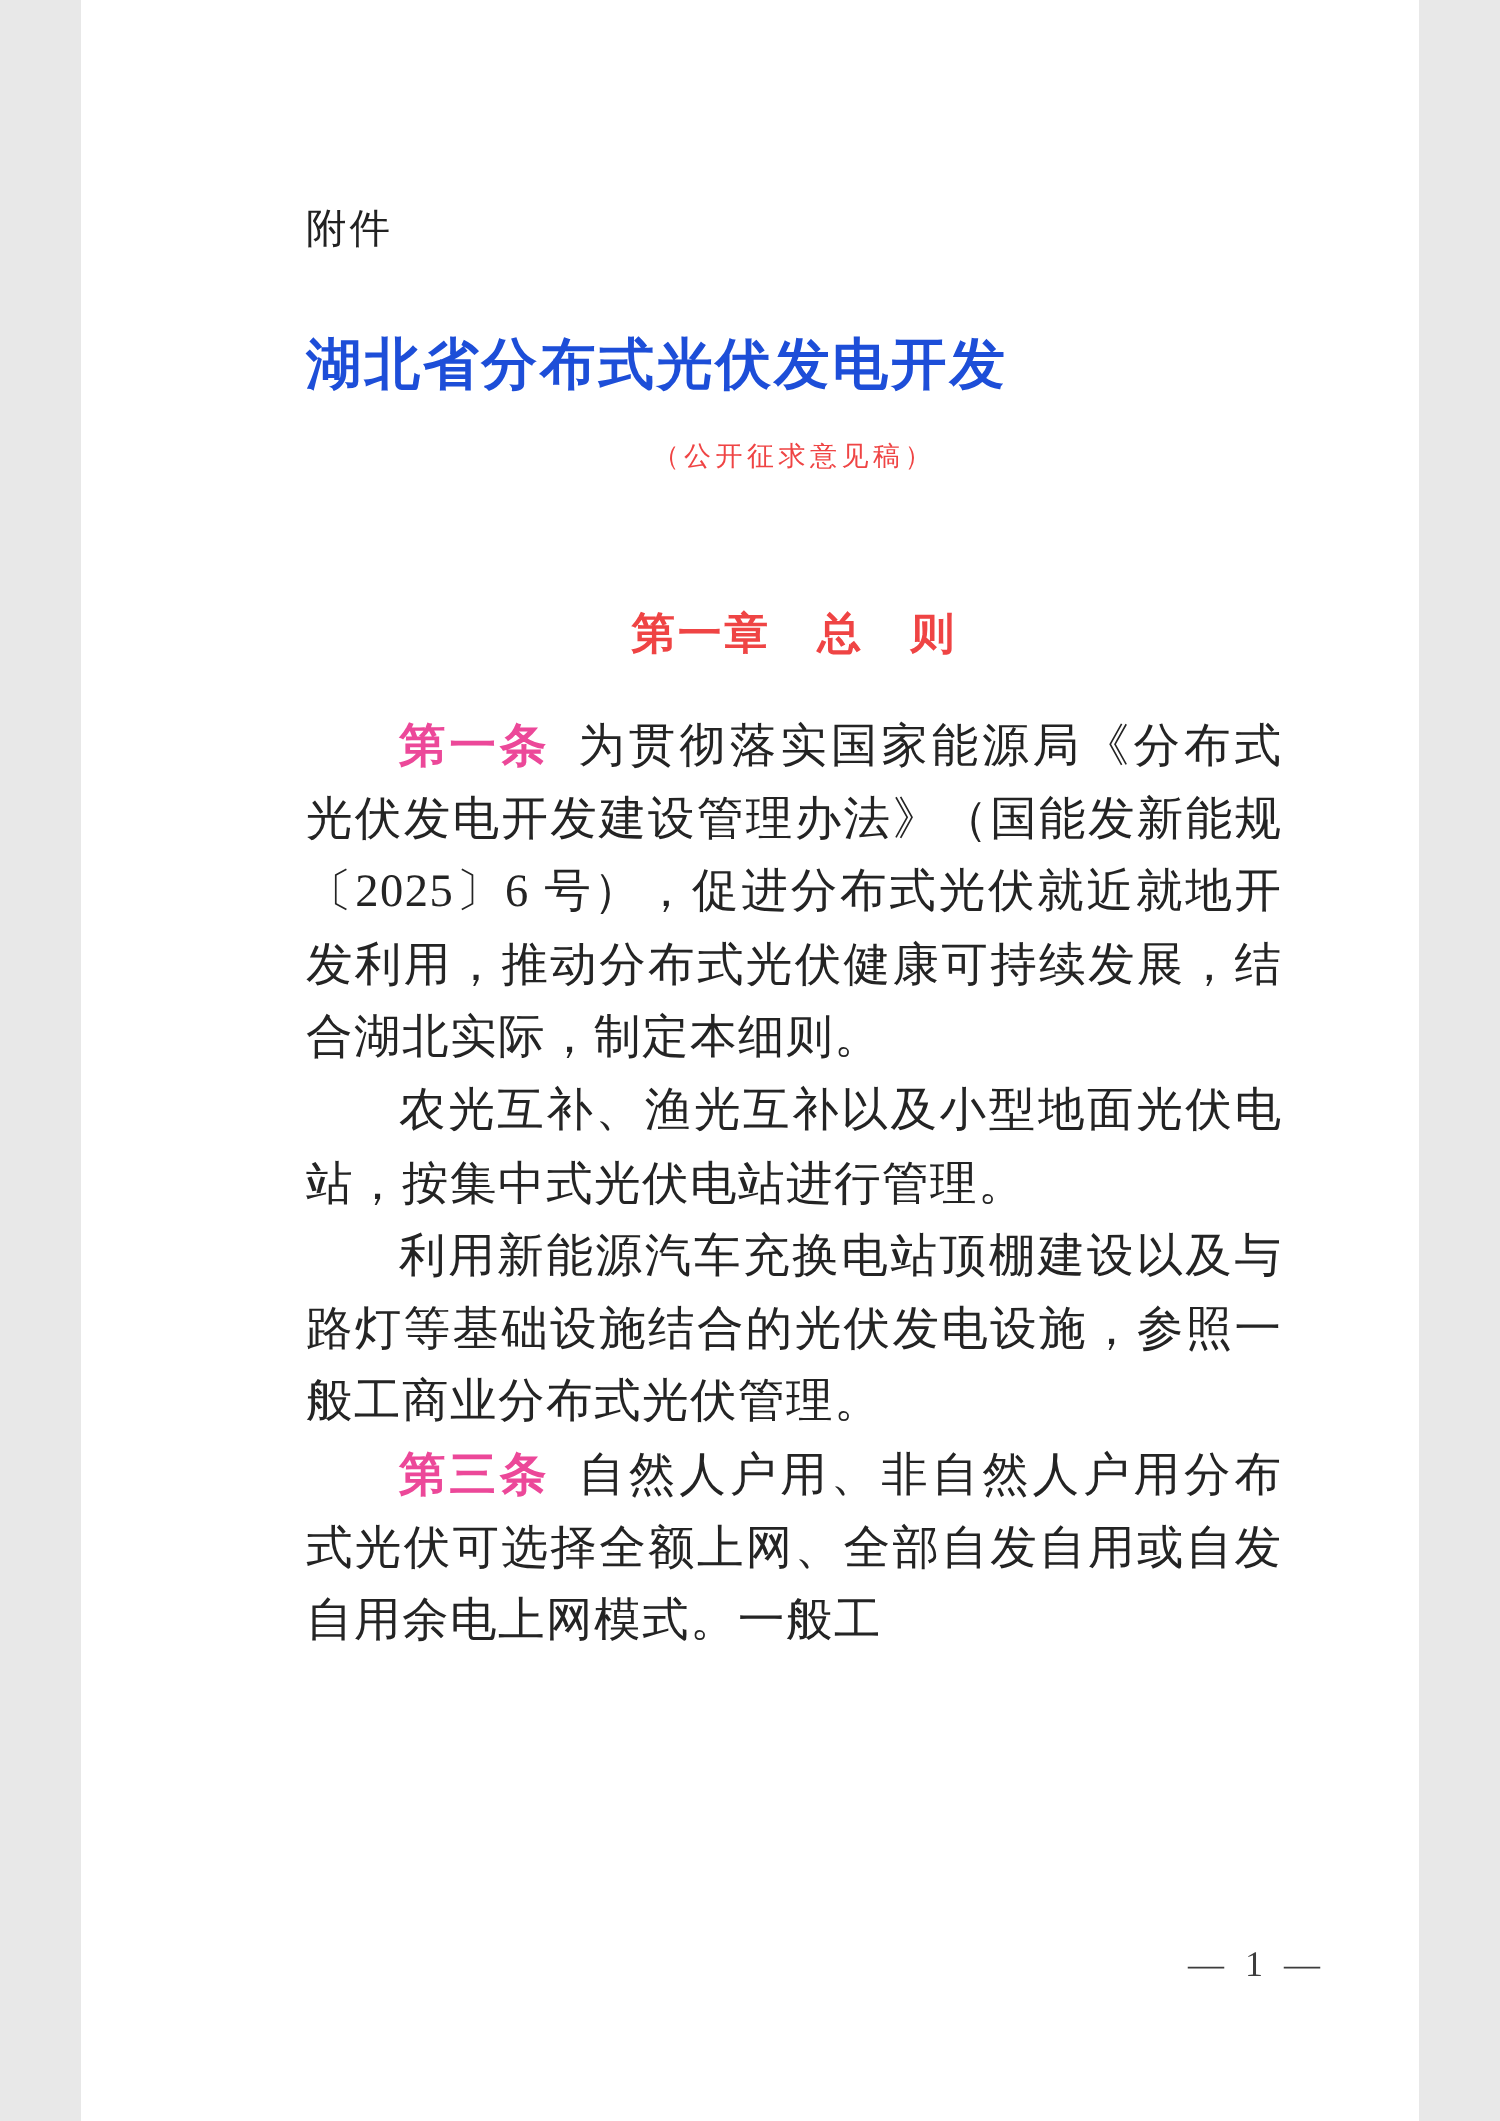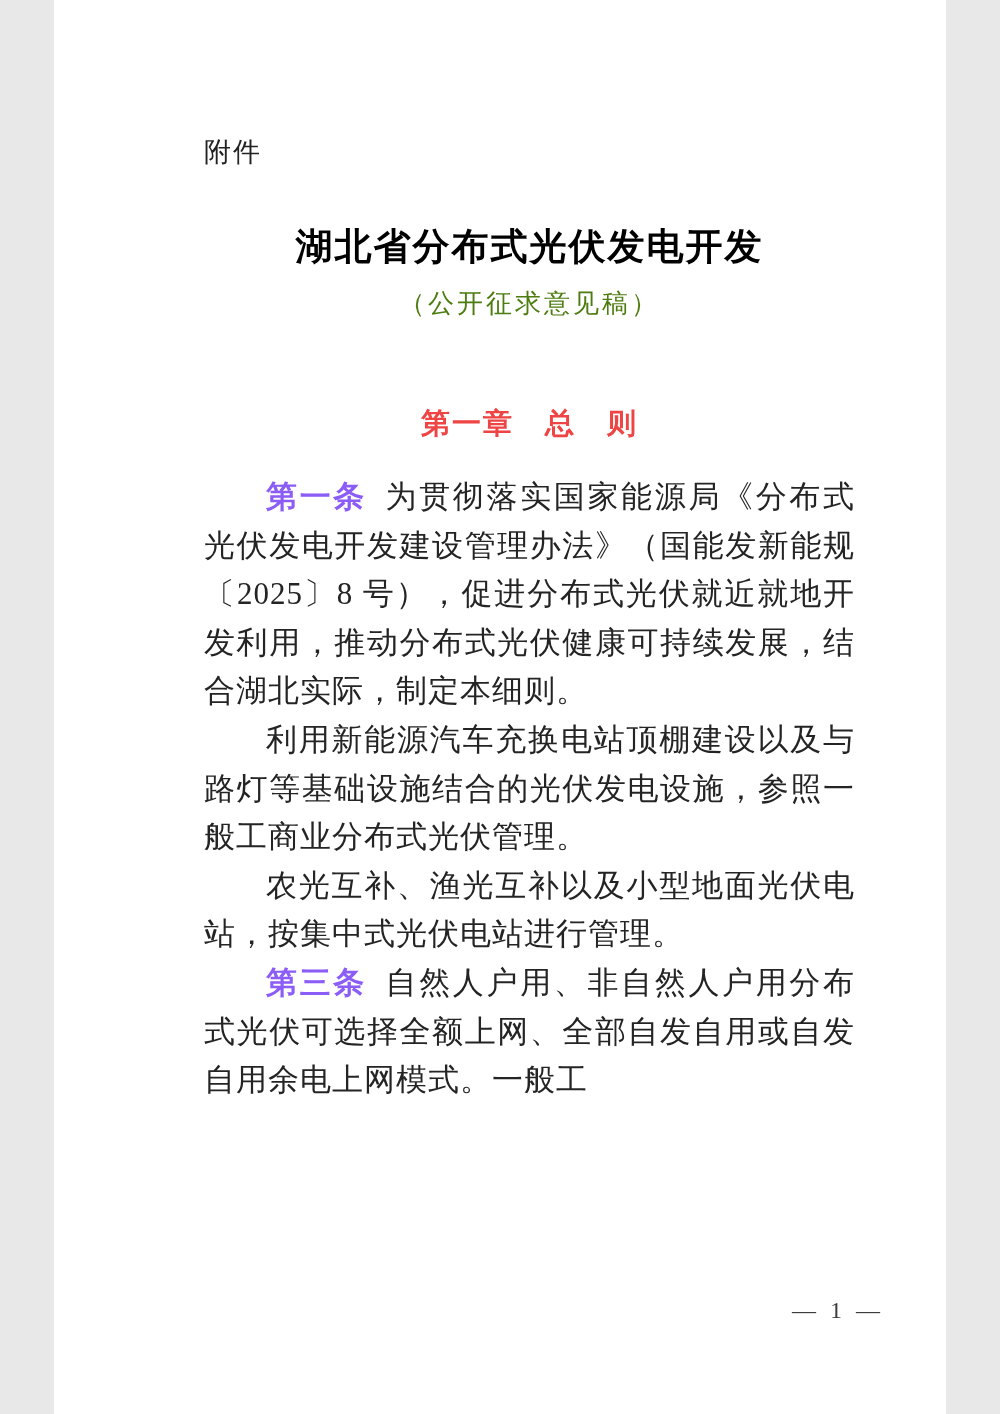--- a/index.html
+++ b/index.html
@@ -20,35 +20,35 @@
     overflow: hidden;
   }
   .attachment-label {
     font-size: 27px;
     line-height: 32px;
     letter-spacing: 2px;
     color: #222;
   }
   .doc-title {
     margin-top: 52px;
-    text-align: center;
-    font-family: Liberation Serif, serif;
+    text-align: left;
+    font-family: Liberation Mono, monospace;
     font-weight: 700;
     font-size: 37px;
     line-height: 53px;
     letter-spacing: 2px;
-    color: #000000;
+    color: #1d4ed8;
   }
   .doc-subtitle {
     margin-top: 16px;
     text-align: center;
-    font-size: 26px;
+    font-size: 18px;
     line-height: 30px;
     letter-spacing: 3px;
-    color: #4d7c0f;
+    color: #ef4444;
   }
   .chapter-heading {
     margin-top: 88px;
     text-align: center;
     font-family: "Liberation Sans", sans-serif;
     font-weight: 700;
     font-size: 29px;
     line-height: 32px;
     letter-spacing: 2px;
     color: #ef4444;
@@ -61,21 +61,21 @@
     text-align: justify;
     color: #242424;
   }
   .body-text p {
     margin: 0;
     padding: 0;
     text-indent: 2em;
   }
   .clause-lead {
     font-weight: 700;
-    color: #8b5cf6;
+    color: #ec4899;
     margin-right: 0.6em;
   }
   .page-footer {
     position: absolute;
     top: 1296px;
     left: 738px;
     font-size: 24px;
     line-height: 28px;
     letter-spacing: 4px;
     color: #3d3d3d;
@@ -91,21 +91,21 @@
 
   <div class="doc-title">
     <div>湖北省分布式光伏发电开发</div>
   </div>
 
   <div class="doc-subtitle">（公开征求意见稿）</div>
 
   <div class="chapter-heading">第一章　总　则</div>
 
   <div class="body-text" id="body-text">
-      <p><span class="clause-lead">第一条</span><span>为贯彻落实国家能源局《分布式光伏发电开发建设管理办法》（国能发新能规〔2025〕8 号），促进分布式光伏就近就地开发利用，推动分布式光伏健康可持续发展，结合湖北实际，制定本细则。</span></p>
+      <p><span class="clause-lead">第一条</span><span>为贯彻落实国家能源局《分布式光伏发电开发建设管理办法》（国能发新能规〔2025〕6 号），促进分布式光伏就近就地开发利用，推动分布式光伏健康可持续发展，结合湖北实际，制定本细则。</span></p>
+      <p><span>农光互补、渔光互补以及小型地面光伏电站，按集中式光伏电站进行管理。</span></p>
       <p><span>利用新能源汽车充换电站顶棚建设以及与路灯等基础设施结合的光伏发电设施，参照一般工商业分布式光伏管理。</span></p>
-      <p><span>农光互补、渔光互补以及小型地面光伏电站，按集中式光伏电站进行管理。</span></p>
       <p><span class="clause-lead">第三条</span><span>自然人户用、非自然人户用分布式光伏可选择全额上网、全部自发自用或自发自用余电上网模式。一般工</span></p>
     </div>
 
   <div class="page-footer">— 1 —</div>
 
 </div>
 
 </body></html>

